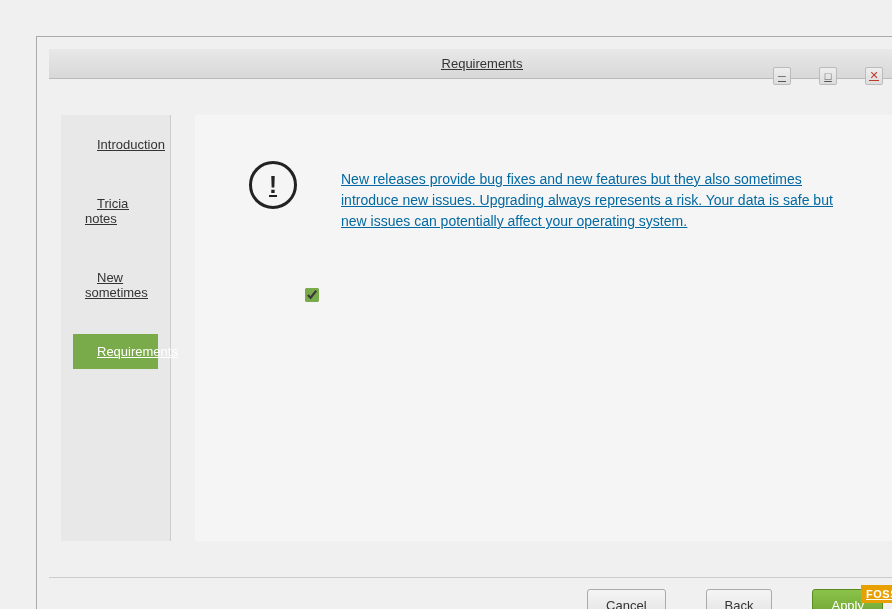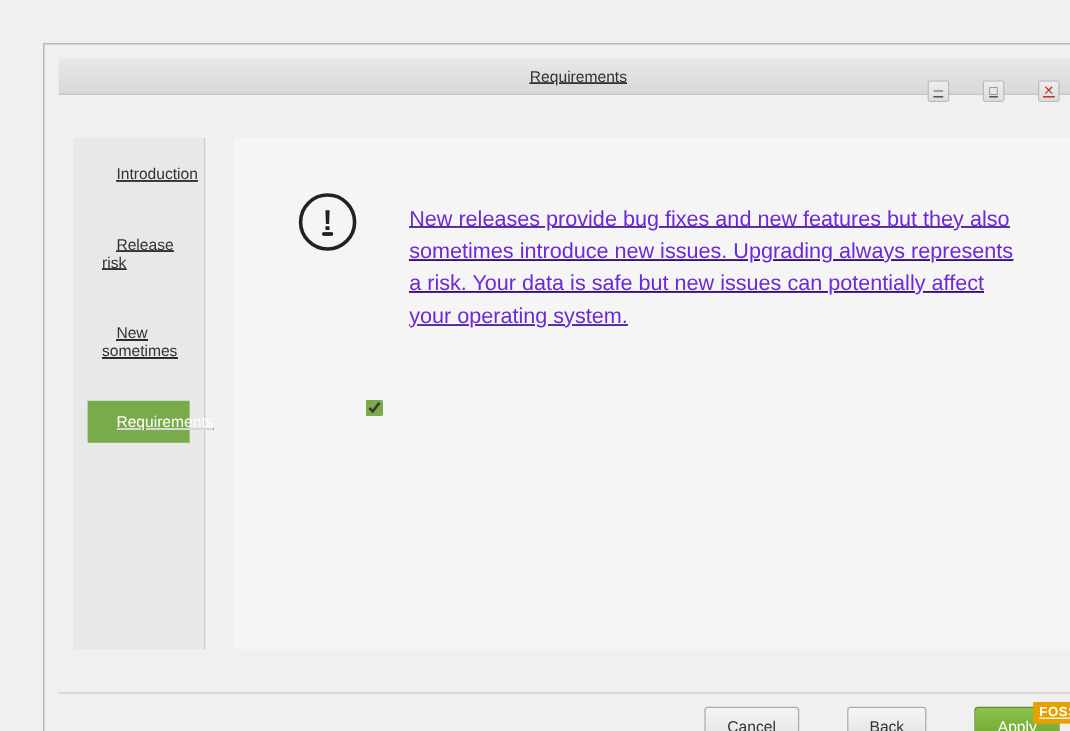--- a/index.html
+++ b/index.html
@@ -116,23 +116,23 @@
       align-items: center;
       justify-content: center;
       font-size: 24px;
       font-weight: bold;
       color: #222;
       flex-shrink: 0;
       margin-top: 4px;
     }
 
     .warning-text {
-      font-size: 18px;
+      font-size: 14px;
       line-height: 1.5;
-      color: #6d28d9;
+      color: #0369a1;
       flex: 1;
     }
 
     .checkbox-section {
       display: flex;
       align-items: center;
       gap: 6px;
       margin-left: 68px;
     }
 
@@ -209,21 +209,21 @@
     </div>
   </div>
 
   <div class="content-area">
 
     <div class="sidebar">
       <div class="sidebar-item">
         <span>Introduction</span>
       </div>
       <div class="sidebar-item">
-        <span>Release risk</span>
+        <span>Tricia notes</span>
       </div>
       <div class="sidebar-item">
         <span>New sometimes</span>
       </div>
       <div class="sidebar-item active">
         <span>Requirements</span>
       </div>
     </div>
 
     <div class="main">

